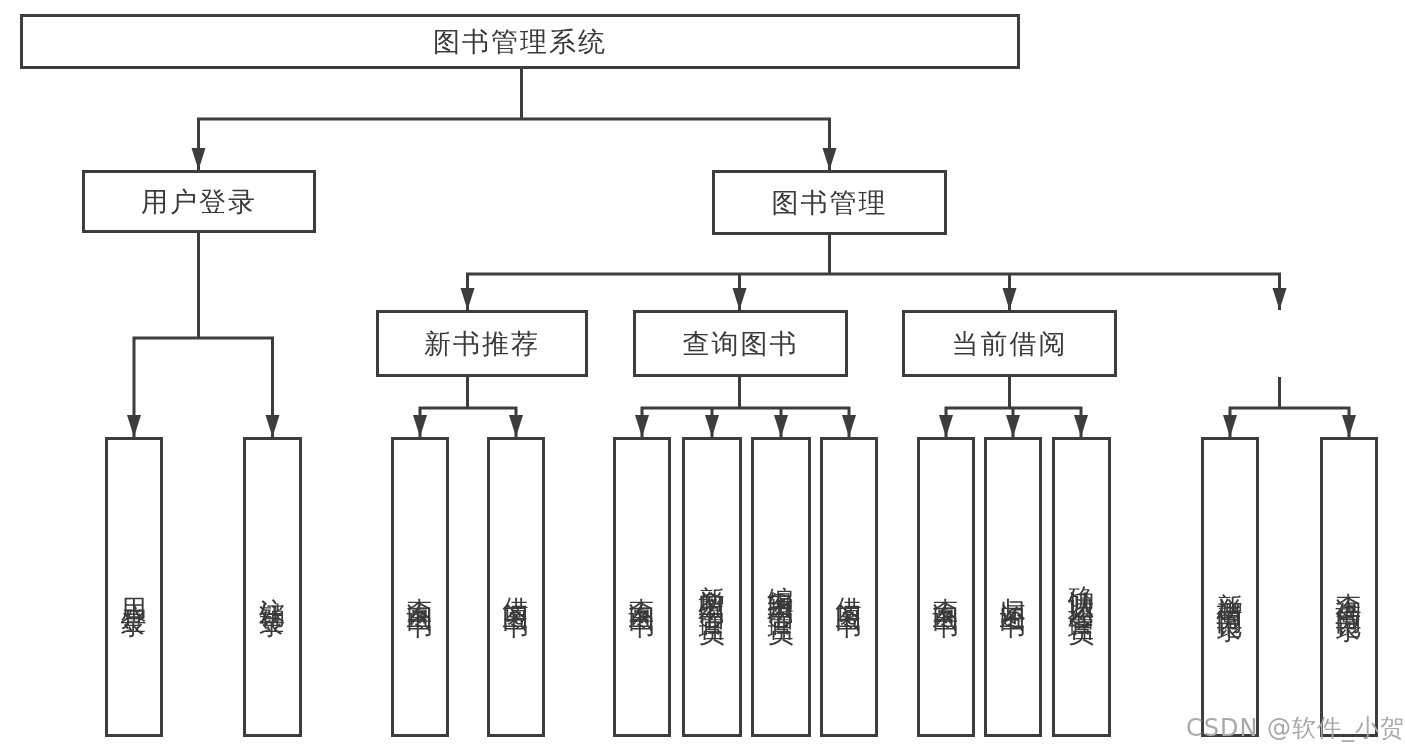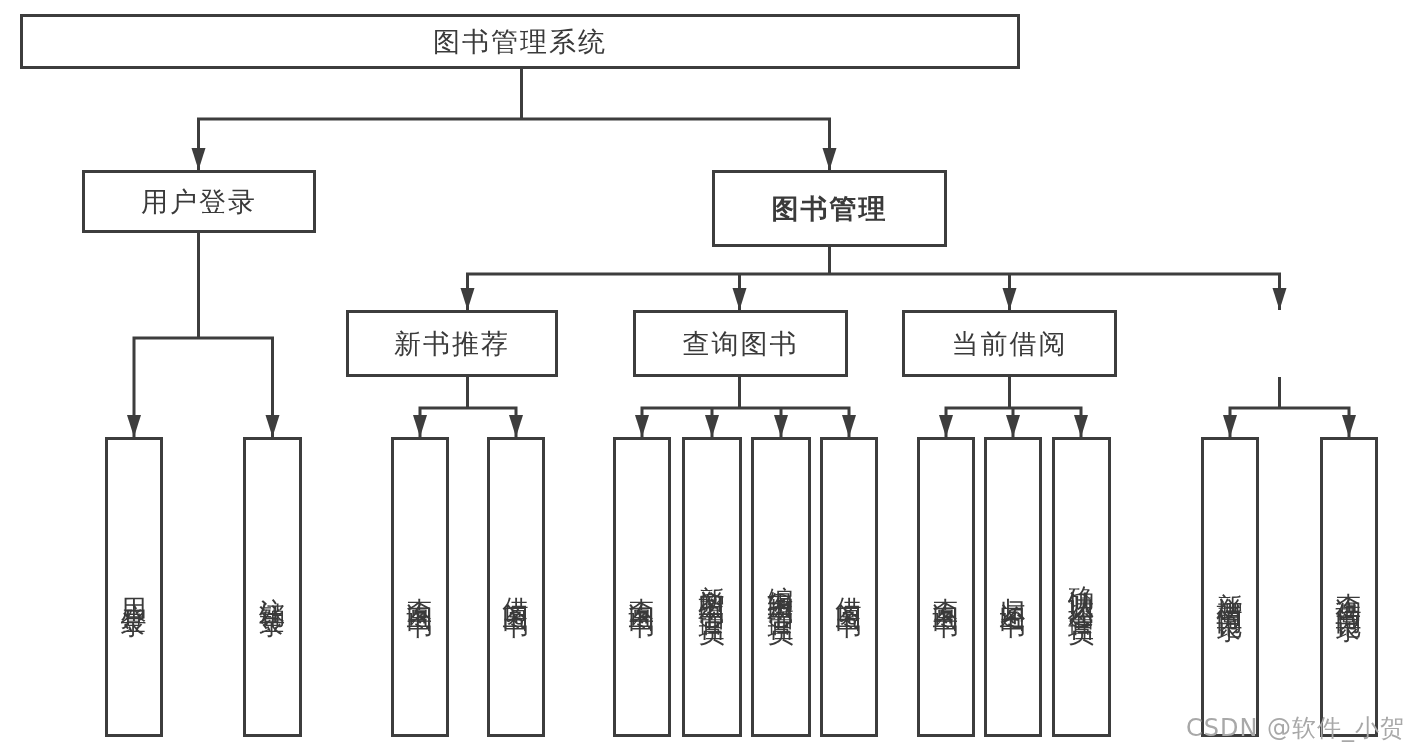--- a/index.html
+++ b/index.html
@@ -102,25 +102,25 @@
     </g>
   </svg>
 
   <div class="node" style="left:20px;top:14px;width:1000px;height:55px;">
     <span class="h-label">图书管理系统</span>
   </div>
 
   <div class="node" style="left:82px;top:170px;width:234px;height:63px;">
     <span class="h-label">用户登录</span>
   </div>
-  <div class="node" style="left:712px;top:170px;width:235px;height:77px;font-weight:bold;">
+  <div class="node" style="left:712px;top:170px;width:235px;height:65px;">
     <span class="h-label">图书管理</span>
   </div>
 
-  <div class="node" style="left:346px;top:310px;width:212px;height:67px;justify-content:center;">
+  <div class="node" style="left:376px;top:310px;width:212px;height:67px;justify-content:center;">
     <span class="h-label">新书推荐</span>
   </div>
   <div class="node" style="left:633px;top:310px;width:215px;height:67px;">
     <span class="h-label">查询图书</span>
   </div>
   <div class="node" style="left:902px;top:310px;width:215px;height:67px;">
     <span class="h-label">当前借阅</span>
   </div>
 
   <div class="node" style="left:105px;top:437px;width:58px;height:300px;">

